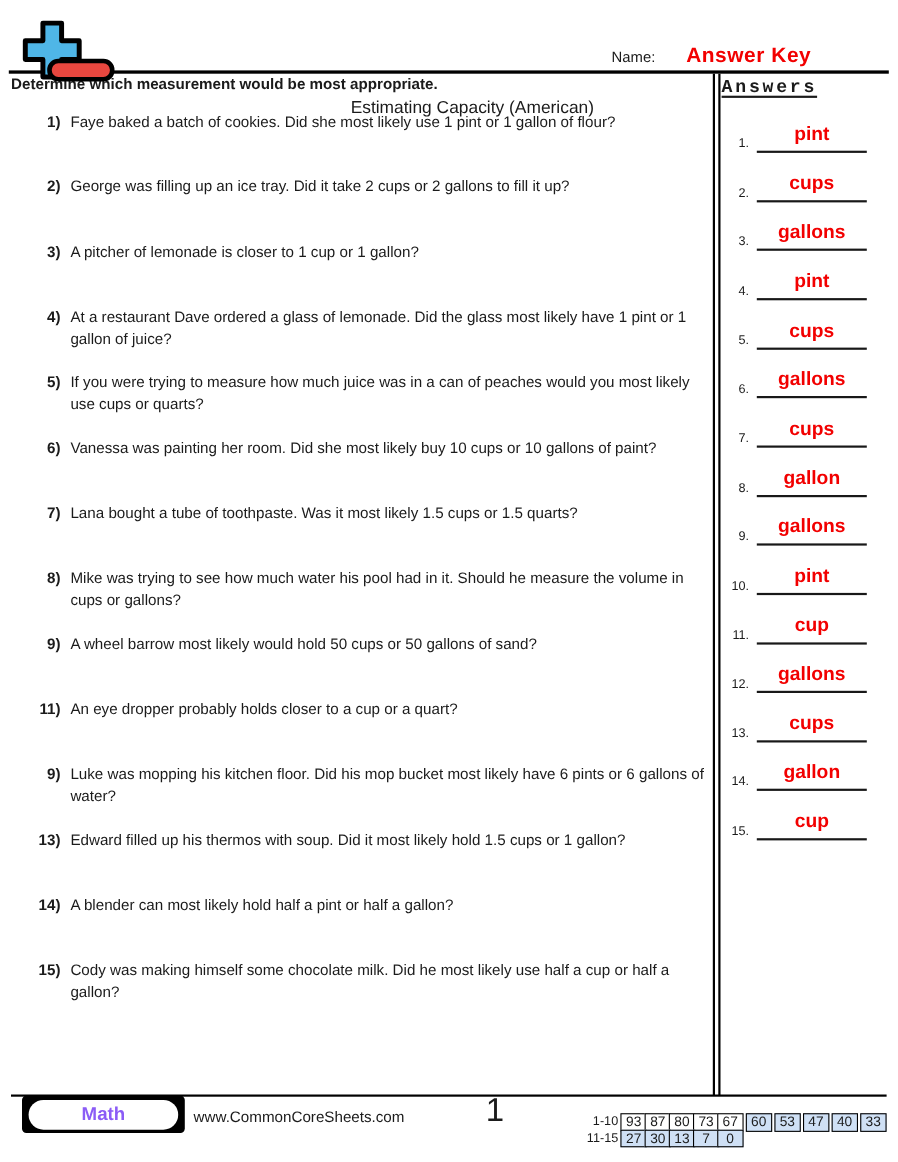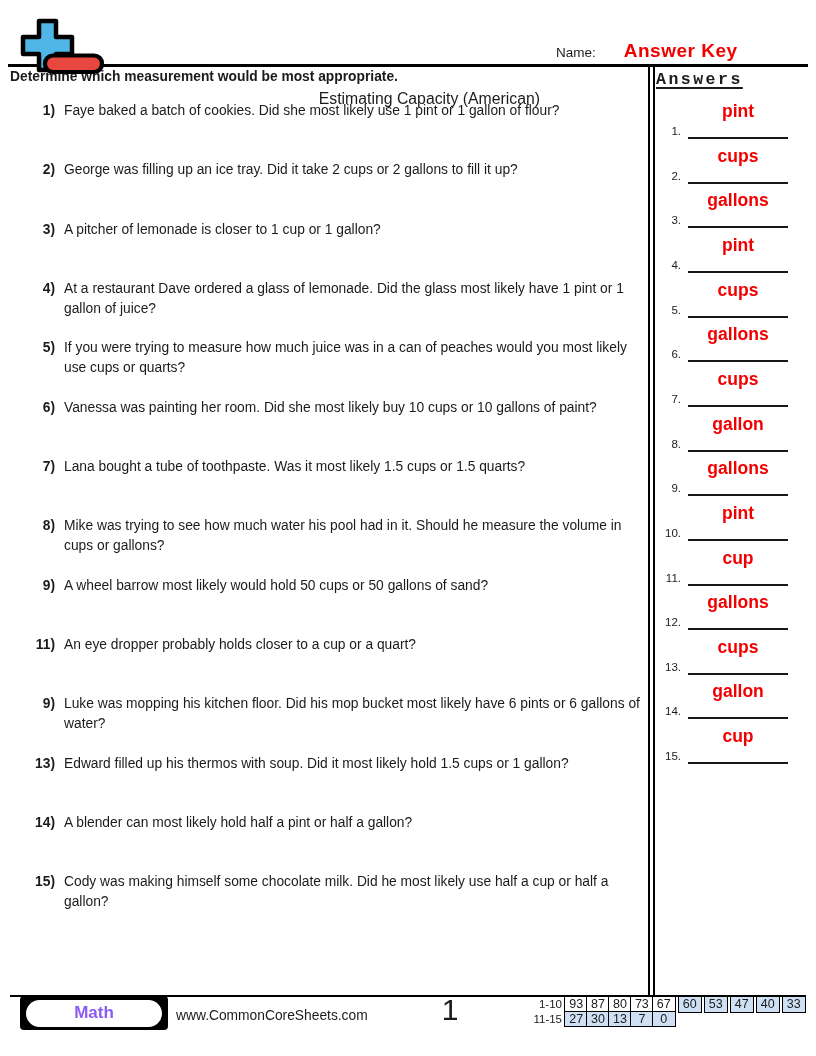--- a/index.html
+++ b/index.html
@@ -26,32 +26,32 @@
   #questions{position:absolute;left:10px;top:101px;width:640px;}
   .q{display:flex;height:59.35px;box-sizing:border-box;}
   .q-num{width:45px;text-align:right;padding-right:9px;font-weight:bold;font-size:13.8px;line-height:19.8px;flex:0 0 auto;}
   .q-text{width:578px;font-size:13.8px;line-height:19.8px;}
 
   
   #answers{position:absolute;left:656px;top:94.3px;width:156px;}
   .a{height:44.66px;display:flex;align-items:flex-end;gap:7px;box-sizing:border-box;}
   .a-num{width:25px;text-align:right;font-size:11.5px;line-height:14px;padding-bottom:1px;flex:0 0 auto;}
   .a-line{width:100px;border-bottom:2px solid #181818;text-align:center;}
-  .a-val{display:block;font-size:17.5px;font-weight:bold;line-height:20px;color:var(--answer_red,#f20000);padding-bottom:16px;}
+  .a-val{display:block;font-size:17.5px;font-weight:bold;line-height:20px;color:var(--answer_red,#f20000);padding-bottom:6px;}
 
   
   .rule-bottom{position:absolute;left:10px;top:995px;width:796px;height:2.4px;background:#000;}
   .math-box{position:absolute;left:20px;top:996px;width:148px;height:34px;background:#000;border-radius:4px;}
   .math-pill{position:absolute;left:6px;right:6px;top:3.5px;bottom:3.5px;background:#fff;border-radius:15px;
              display:flex;align-items:center;justify-content:center;font-size:17px;font-weight:bold;color:#8b5cf6;}
   .site{position:absolute;left:176px;top:1008px;font-size:13.8px;}
   .page-num{position:absolute;left:425px;top:993px;width:50px;text-align:center;font-size:30px;}
   #score{position:absolute;left:518px;top:996px;}
   .score-row{display:flex;height:16.5px;margin-top:-1.6px;}
-  .score-row:first-child{margin-top:0;}
+  .score-row:first-child{margin-top:16px;}
   .score-label{width:44px;text-align:right;padding-right:4px;font-size:11.5px;line-height:16.5px;flex:0 0 auto;}
   .score-cell{box-sizing:border-box;width:23.5px;height:16.5px;border:1.6px solid #000;margin-left:-1.6px;
               display:flex;align-items:center;justify-content:center;font-size:12.5px;background:#fff;}
   .score-cell.blue{background:var(--cell_blue,#cfe0f5);}
   .score-cell.gap{margin-left:2.5px;}
 </style>
 </head>
 <body>
 
 <div class="page">

